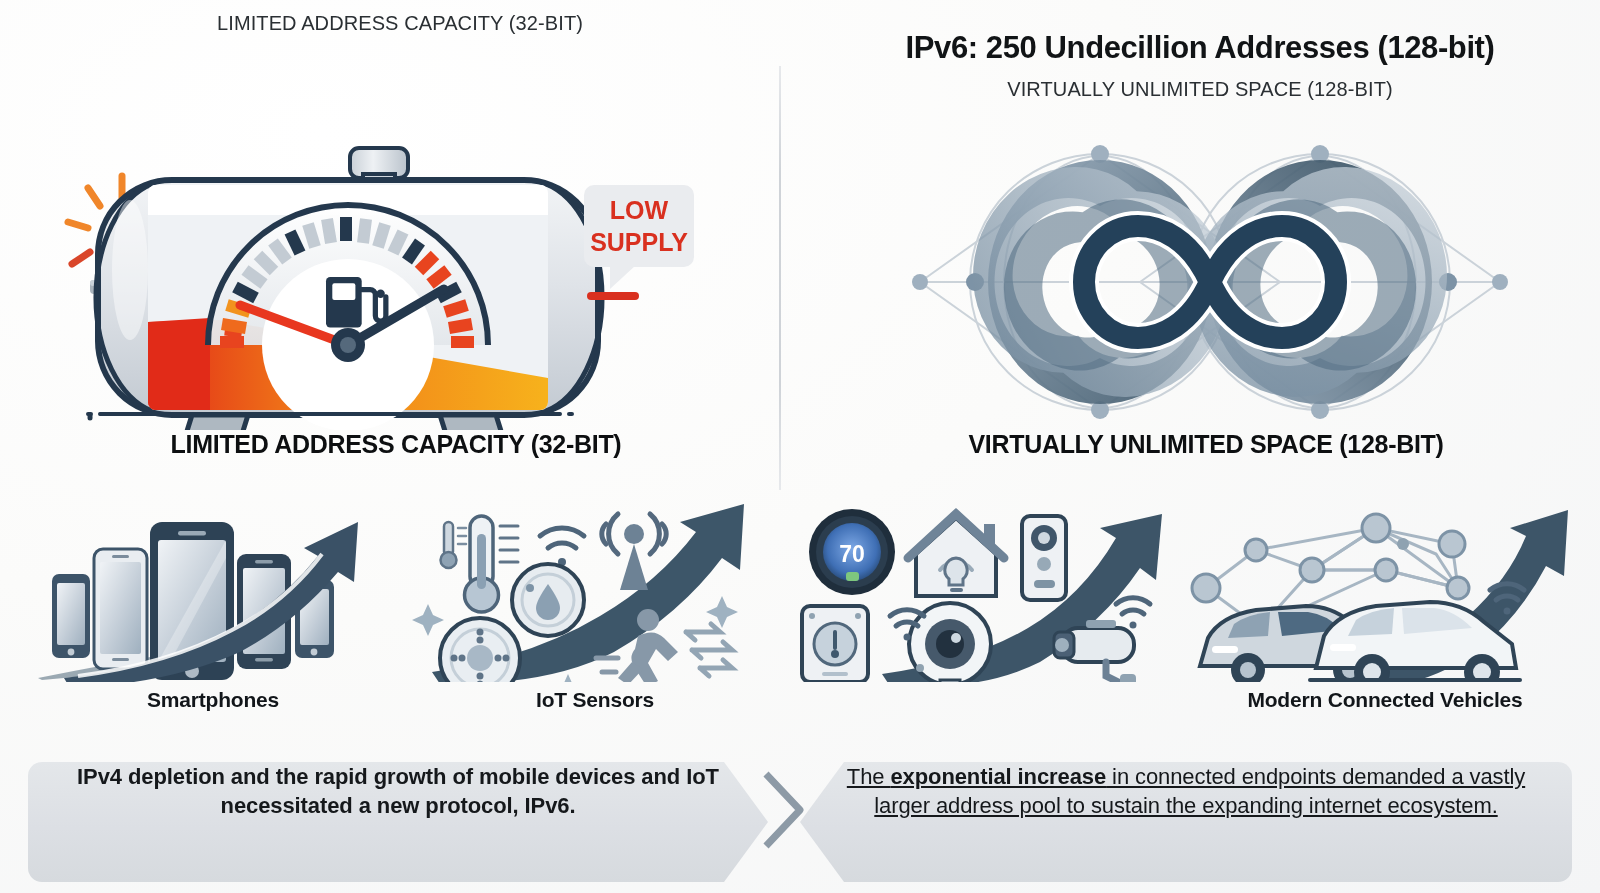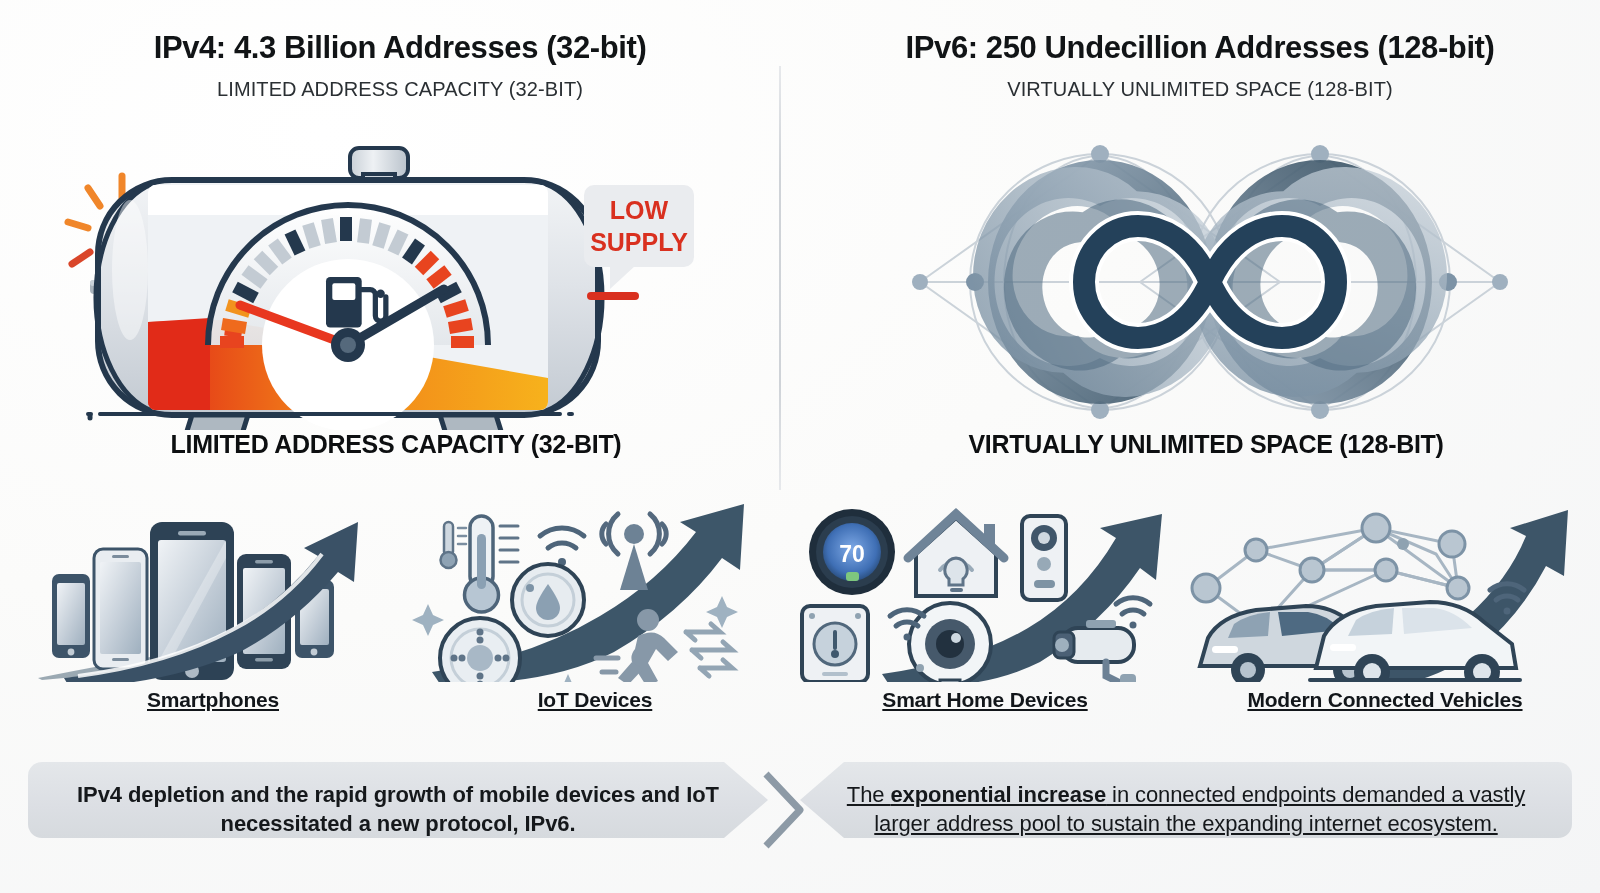--- a/index.html
+++ b/index.html
@@ -49,33 +49,33 @@
   
   #tank-art { position: absolute; left: 60px;  top: 140px; width: 700px; height: 290px; }
   #inf-art  { position: absolute; left: 860px; top: 132px; width: 700px; height: 300px; }
 
   
   .grp { position: absolute; top: 492px; width: 390px; height: 240px; }
   .grp .art { position: absolute; left: 0; top: 0; width: 390px; height: 190px; }
   .grp .lbl {
     position: absolute; left: 0; top: 196px; width: 390px;
     text-align: center; font-size: 21px; font-weight: 700;
-    color: #12161a; letter-spacing: -0.2px; white-space: nowrap; text-decoration: underline;
+    color: #12161a; letter-spacing: -0.2px; white-space: nowrap;
   }
   #grp-0 { left: 18px; }
   #grp-1 { left: 400px; }
   #grp-2 { left: 790px; }
   #grp-3 { left: 1190px; }
 
   
   #banner { position: absolute; left: 0; top: 762px; width: 1600px; height: 108px; }
   .bn {
-    position: absolute; top: 0; height: 76px;
+    position: absolute; top: 0; height: 120px;
     background: linear-gradient(180deg,#e4e7ea 0%, #dcdfe4 55%, #d6dade 100%);
-    display: flex; align-items: flex-end; justify-content: center;
+    display: flex; align-items: flex-start; justify-content: center;
     text-align: center; padding: 0 26px;
   }
   #bn-left {
     left: 28px; width: 740px;
     border-radius: 14px 0 0 14px;
     clip-path: polygon(0 0, calc(100% - 44px) 0, 100% 50%, calc(100% - 44px) 100%, 0 100%);
   }
   #bn-right {
     left: 800px; width: 772px;
     border-radius: 0 14px 14px 0;
@@ -91,21 +91,20 @@
   #chev {
     position: absolute; left: 756px; top: 6px; width: 52px; height: 84px;
   }
 </style>
 </head>
 <body>
 
 <div id="stage">
 
   <div class="hdr left">
-    <h1>IPv4: 4.3 Billion Addresses (32-bit)</h1>
     <h2>LIMITED ADDRESS CAPACITY (32-BIT)</h2>
   </div>
   <div class="hdr right">
     <h1>IPv6: 250 Undecillion Addresses (128-bit)</h1>
     <h2>VIRTUALLY UNLIMITED SPACE (128-BIT)</h2>
   </div>
 
   <div id="divider"></div>
 
   <svg id="tank-art" viewBox="0 0 700 290">
@@ -469,21 +468,21 @@
         <path d="M292 158 h40 l-9-8 M292 158 l9 8"></path>
         <path d="M300 176 h32 l-9-8 M300 176 l9 8"></path>
       </g>
 
       <g fill="#9fb2c1">
         <path d="M28 112 l5 11 l11 5 l-11 5 l-5 11 l-5-11 l-11-5 l11-5 z"></path>
         <path d="M168 182 l4 9 l9 4 l-9 4 l-4 9 l-4-9 l-9-4 l9-4 z"></path>
         <path d="M322 104 l5 11 l11 5 l-11 5 l-5 11 l-5-11 l-11-5 l11-5 z"></path>
       </g>
     </svg>
-    <div class="lbl">IoT Devices</div>
+    <div class="lbl">IoT Sensors</div>
   </div>
 
   <div class="grp" id="grp-2">
     <svg class="art" viewBox="0 0 390 190">
       <defs>
         <radialGradient id="thermo" cx="50%" cy="45%" r="60%">
           <stop offset="0%" stop-color="#7ea9e6"></stop>
             <stop offset="70%" stop-color="#3f6fb5"></stop>
           <stop offset="100%" stop-color="#24456f"></stop>
         </radialGradient>
@@ -551,21 +550,20 @@
         <path d="M100 124 a26 26 0 0 1 34 0"></path>
           <path d="M106 134 a17 17 0 0 1 22 0"></path>
         <circle cx="117" cy="145" r="3.5" fill="#4e657a" stroke="none"></circle>
       </g>
       <g fill="none" stroke="#4e657a" stroke-width="5" stroke-linecap="round">
         <path d="M326 112 a26 26 0 0 1 34 0"></path>
           <path d="M332 122 a17 17 0 0 1 22 0"></path>
         <circle cx="343" cy="133" r="3.5" fill="#4e657a" stroke="none"></circle>
       </g>
     </svg>
-    <div class="lbl">Smart Home Devices</div>
   </div>
 
   <div class="grp" id="grp-3">
     <svg class="art" viewBox="0 0 390 190">
 
       <g stroke="#a7b6c3" stroke-width="3" fill="none">
         <path d="M16 96 L66 58 L122 78 L186 36 L246 62 L268 96 L196 78 L122 78 L66 58"></path>
         <path d="M16 96 L70 136 L122 78 L186 36 L262 52 L268 96 L196 78 L70 136 L16 96"></path>
         <path d="M186 36 L268 96 M122 78 L196 78 M66 58 L186 36"></path>
       </g>

